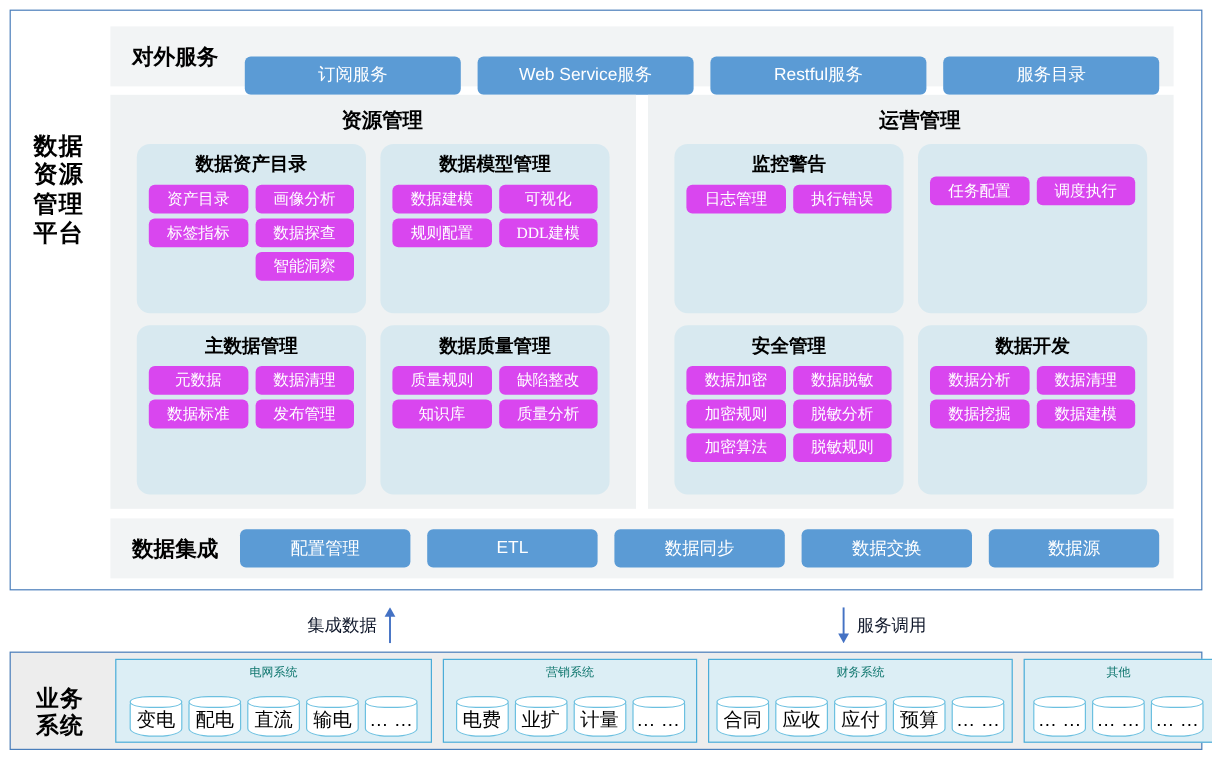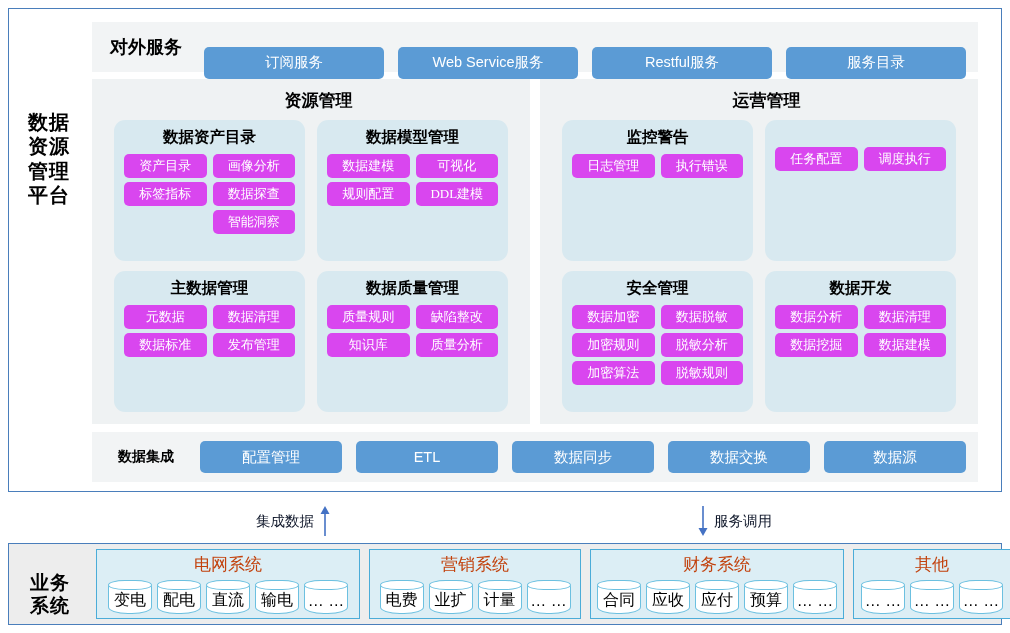--- a/index.html
+++ b/index.html
@@ -110,21 +110,21 @@
   .tags.center-pad{padding-top:20px;}
 
   
   .integ-bar{
     position:absolute;left:92px;top:432px;width:886px;height:50px;
     background:#f2f4f5;
     display:flex;align-items:center;
   }
   .integ-title{
     width:108px;flex:0 0 108px;text-align:center;
-    font-size:14px;font-weight:bold;color:#000;
+    font-size:18px;font-weight:bold;color:#000;
   }
   .integ-btns{
     flex:1;display:flex;align-items:center;
     justify-content:space-between;gap:14px;
     padding:0 12px 0 0;
   }
   .integ-btn{
     flex:1 1 0;height:32px;
     background:#5b9bd5;border-radius:5px;
     color:#fff;font-size:14.5px;
@@ -151,21 +151,21 @@
   }
   .biz-box{
     background:#dceef5;
     border:1px solid #4bacd8;
     box-sizing:border-box;
     display:flex;flex-direction:column;
     align-items:center;
     padding:2px 6px 4px 6px;
   }
   .biz-box-title{
-    font-size:17px;color:#c2410c;margin:1px 0 2px 0;
+    font-size:10px;color:#0f766e;margin:1px 0 2px 0;
   }
   .cyls{display:flex;gap:5px;align-items:flex-end;flex:1;}
   .cyl{
     position:relative;
     width:44px;height:34px;
     background:#ffffff;
     border:1px solid #6cc0e0;
     border-radius:20px/7px;
     display:flex;align-items:center;justify-content:center;
     font-size:16px;color:#000;

